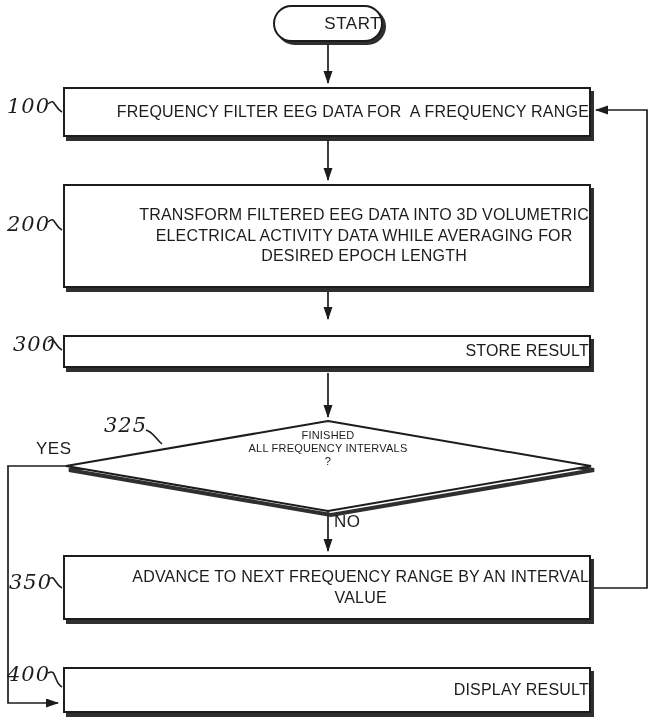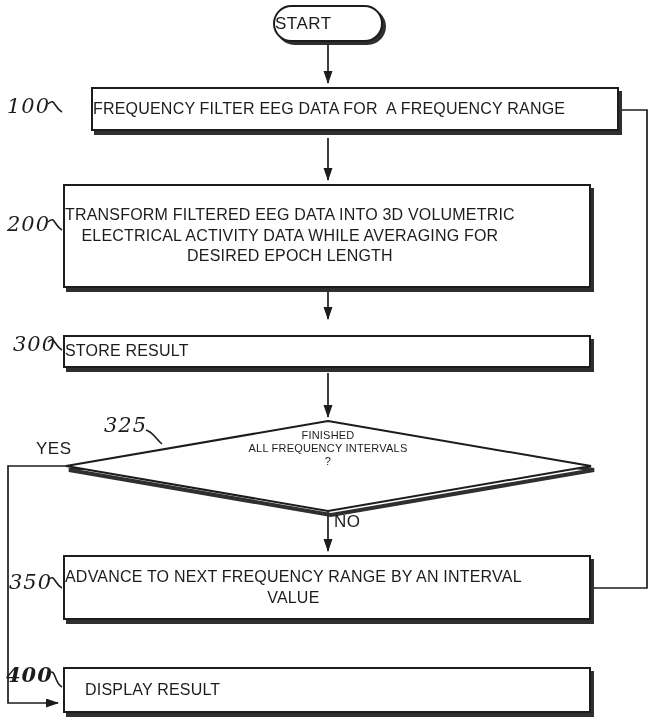--- a/index.html
+++ b/index.html
@@ -15,59 +15,59 @@
     font-family:"Liberation Sans", sans-serif;
     color:var(--ink);
     overflow:hidden;
   }
   .connector-layer{position:absolute;left:0;top:0;width:654px;height:722px;}
   .node{
     position:absolute;
     box-sizing:border-box;
     background:#fff;
     border:2px solid var(--ink);
-    display:flex;align-items:center;justify-content:flex-start;
+    display:flex;align-items:center;justify-content:flex-end;
     text-align:center;
   }
   .process{
     left:63px;width:528px;
     box-shadow:3px 4px 0 var(--shadow);
     font-size:16px;line-height:1.28;
     letter-spacing:.2px;
   }
   .box-label{white-space:pre-wrap;}
   .terminal{
     left:273px;top:5px;width:110px;height:37px;
     border-radius:19px;
     box-shadow:3px 3px 0 var(--shadow);
     font-size:17px;letter-spacing:.5px;
     box-sizing:border-box;
   }
-  .box100{top:87px;height:44px;margin-left:28px;}
+  .box100{top:87px;height:50px;}
   .box200{top:184px;height:104px;}
   .box300{top:335px;height:33px;}
   .box350{top:555px;height:65px;}
   .box400{top:667px;height:46px;padding-left:20px;}
   .decision-label{
     position:absolute;left:128px;top:429px;width:400px;
     text-align:center;font-size:11px;line-height:1.2;
     letter-spacing:.2px;white-space:pre-wrap;
   }
   .ref{
     position:absolute;width:44px;
     font:italic 21px "DejaVu Serif", serif;
     text-align:right;
     letter-spacing:1px;
   }
   .ref100{left:6px;top:94px;}
   .ref200{left:6px;top:212px;}
   .ref300{left:12px;top:332px;}
   .ref325{left:104px;top:413px;text-align:left;}
   .ref350{left:8px;top:570px;}
-  .ref400{left:6px;top:662px;font-weight:bold;}
+  .ref400{left:6px;top:662px;}
   .edge-label{
     position:absolute;font-size:17px;letter-spacing:.5px;
   }
   .yes{left:36px;top:439px;}
   .no{left:334px;top:512px;}
 </style>
 </head>
 <body>
 
 <div class="stage">

